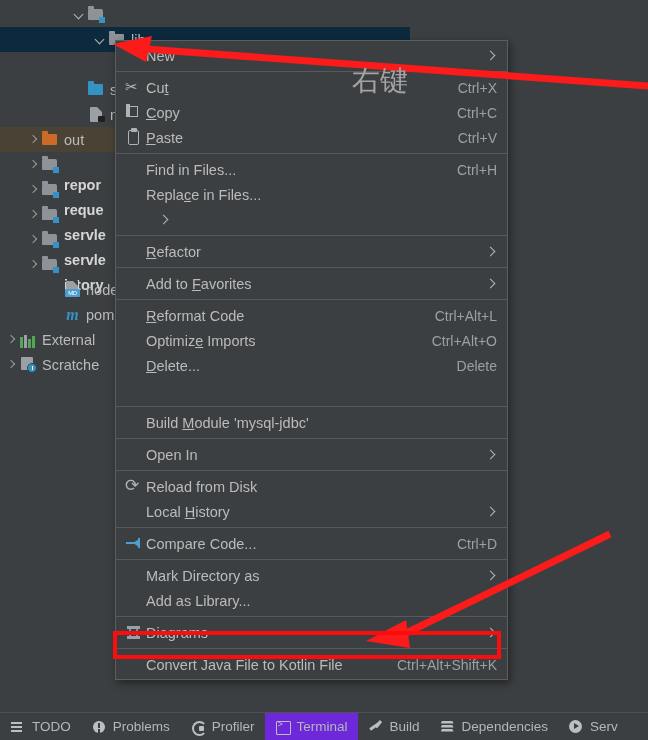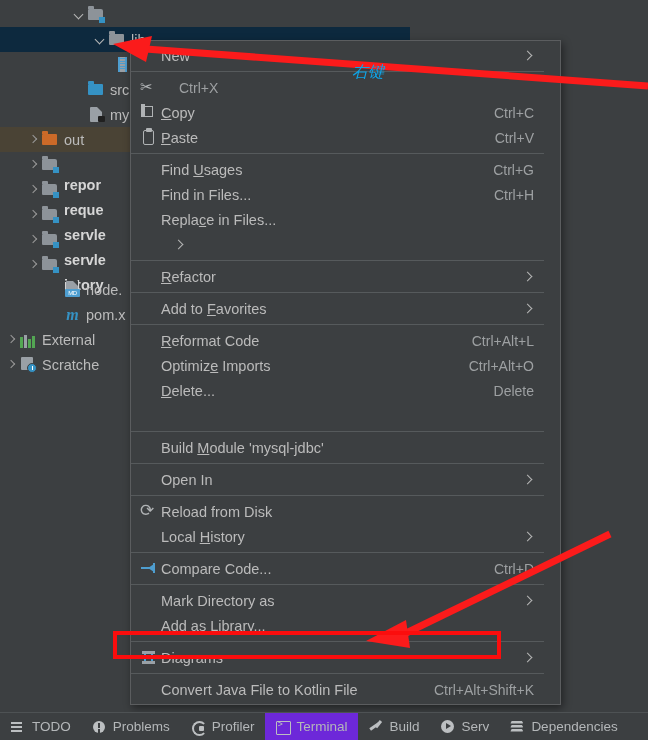--- a/index.html
+++ b/index.html
@@ -175,26 +175,26 @@
     border: 1px solid #3c3f41;
   }
   .ico-scratch .clock::after {
     content:""; position:absolute; left:4px; top:2px;
     width:1px; height:3.5px; background:#ffffff;
   }
 
   
   #context-menu {
     position: absolute;
-    left: 130px; top: 40px;
-    width: 431px;
+    left: 115px; top: 40px;
+    width: 393px;
     background: #3c3f41;
     border: 1px solid #5b5d5f;
     box-shadow: 2px 3px 8px rgba(0,0,0,0.45);
-    padding: 2px 16px 2px 0;
+    padding: 2px 0 2px 0;
     z-index: 20;
   }
   .mi {
     position: relative;
     height: 25px;
     display: flex;
     align-items: center;
     padding-left: 6px;
     padding-right: 10px;
     font-size: 14.5px;
@@ -270,25 +270,24 @@
   .g-diagram .l, .g-diagram .r {
     position: absolute; top: 5px; width: 2px; height: 7px; background: #4e9ed0;
   }
   .g-diagram .l { left: 4px; }
   .g-diagram .r { left: 11px; }
 
   
   .anno { position: absolute; z-index: 40; pointer-events: none; }
   #anno-red-text {
     left: 352px; top: 62px;
-    color: #0ea5e9;
-    font-size: 16px;
+    color: #a3a3a3;
+    font-size: 28px;
     font-family: "DejaVu Sans", sans-serif;
     font-weight: 500;
-    font-style: italic;
   }
   #anno-box-addlib {
     left: 113px; top: 631px;
     width: 388px; height: 28px;
     border: 4px solid #fb0d0d;
     z-index: 41;
   }
 
   
   #status-bar {
@@ -505,20 +504,21 @@
       <div class="mi">
         <span class="mi-icon"></span>
         <span class="mi-label">New</span>
         <span class="mi-arrow"></span>
       </div>
       <div class="sep"></div>
       <div class="mi">
         <span class="mi-icon">
           <span class="g-cut"></span>
         </span>
+        <span class="mi-label">Cu<u>t</u></span>
         <span class="mi-shortcut">Ctrl+X</span>
       </div>
       <div class="mi">
         <span class="mi-icon">
           <span class="g-copy">
             <span class="b2"></span>
             <span class="b1"></span>
           </span>
         </span>
         <span class="mi-label"><u>C</u>opy</span>
@@ -528,25 +528,20 @@
         <span class="mi-icon">
           <span class="g-paste">
             <span class="board"></span>
             <span class="clip"></span>
           </span>
         </span>
         <span class="mi-label"><u>P</u>aste</span>
         <span class="mi-shortcut">Ctrl+V</span>
       </div>
       <div class="sep"></div>
-      <div class="mi">
-        <span class="mi-icon"></span>
-        <span class="mi-label">Find <u>U</u>sages</span>
-        <span class="mi-shortcut">Ctrl+G</span>
-      </div>
       <div class="mi">
         <span class="mi-icon"></span>
         <span class="mi-label">Find in Files...</span>
         <span class="mi-shortcut">Ctrl+H</span>
       </div>
       <div class="mi">
         <span class="mi-icon"></span>
         <span class="mi-label">Repla<u>c</u>e in Files...</span>
       </div>
       <div class="mi">
@@ -686,26 +681,26 @@
       </div>
       <div class="sb-item hl">
         <span class="sb-ico terminal"></span>
         <span>Terminal</span>
       </div>
       <div class="sb-item">
         <span class="sb-ico build"></span>
         <span>Build</span>
       </div>
       <div class="sb-item">
+        <span class="sb-ico deps">
+          <i></i>
+          <i></i>
+          <i></i>
+        </span>
+        <span>Dependencies</span>
+      </div>
+      <div class="sb-item">
         <span class="sb-ico services"></span>
         <span>Serv</span>
       </div>
-      <div class="sb-item">
-        <span class="sb-ico deps">
-          <i></i>
-          <i></i>
-          <i></i>
-        </span>
-        <span>Dependencies</span>
-      </div>
     </div>
 
 </div>
 
 </body></html>

